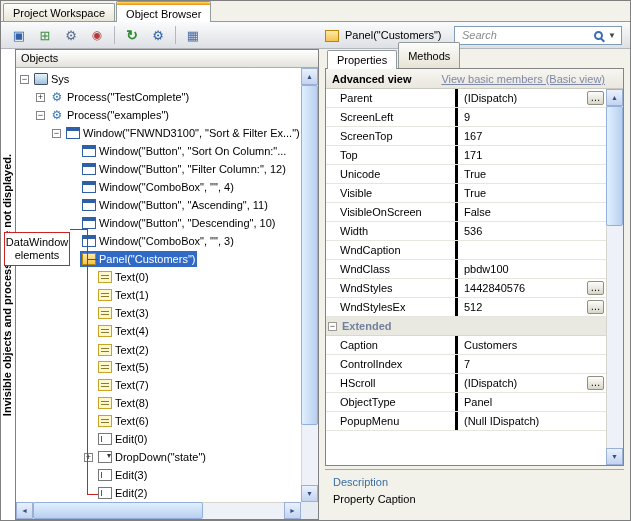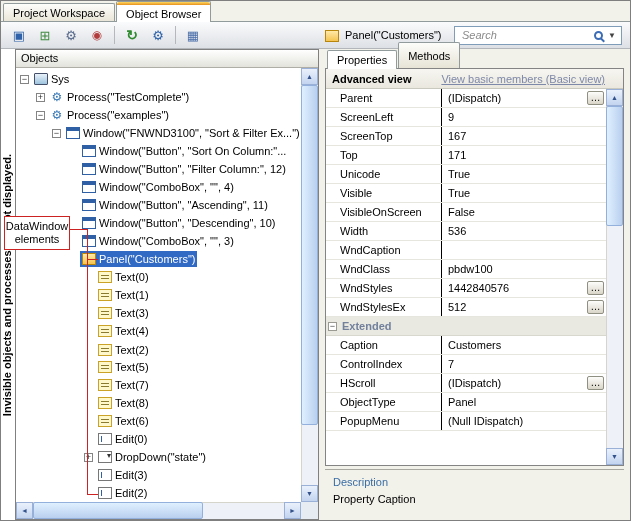--- a/index.html
+++ b/index.html
@@ -78,37 +78,37 @@
   .inspector{flex:1;display:flex;flex-direction:column;min-width:0;padding:0 6px 4px 6px;background:#f2f1ea;}
   .itabs{display:flex;align-items:flex-end;height:19px;padding-left:2px;}
   .itab{height:26px;padding:0 9px;display:flex;align-items:center;border:1px solid #919b9c;border-bottom:none;background:linear-gradient(#fcfcfa,#e7e4d6);border-radius:2px 2px 0 0;margin-right:1px;}
   .itab.active{background:#fff;height:19px;margin-bottom:-1px;position:relative;z-index:3;}
   .ibox{position:relative;border:1px solid #848484;background:#fff;height:398px;z-index:1;}
   .iview{height:20px;display:flex;align-items:center;padding:0 6px;background:linear-gradient(#f7f6f1,#e9e7de);border-bottom:1px solid #c9c9c0;}
   .iview-title{font-weight:bold;}
   .iview-link{margin-left:auto;margin-right:12px;color:#7e88a8;text-decoration:underline;white-space:nowrap;}
   .gridwrap{position:absolute;top:20px;left:0;right:17px;bottom:0;overflow:hidden;}
   .grow{position:relative;height:19px;display:flex;align-items:stretch;border-bottom:1px solid #e6e6de;}
-  .gname{width:116px;flex:none;display:flex;align-items:center;padding-left:14px;border-right:1px solid #000000;}
+  .gname{width:132px;flex:none;display:flex;align-items:center;padding-left:14px;border-right:3px solid #000000;}
   .gval{flex:1;display:flex;align-items:center;padding-left:6px;min-width:0;white-space:nowrap;}
   .gbtn{position:absolute;right:2px;top:2px;width:17px;height:14px;background:linear-gradient(#fdfdfb,#d9d5c8);border:1px solid #8f8f82;border-radius:2px;display:flex;align-items:center;justify-content:center;font-size:10px;line-height:1;}
   .gcat{background:#e9e9e2;border-bottom:1px solid #d8d8ce;display:flex;align-items:center;padding-left:2px;gap:5px;}
   .catmin{width:9px;height:9px;border:1px solid #9a9a92;background:#fff;font-size:9px;line-height:7px;text-align:center;color:#444;flex:none;}
   .gcatname{font-weight:bold;color:#72809c;}
   .iscroll{position:absolute;top:20px;right:0;bottom:0;width:17px;background:#eef2f8;border-left:1px solid #d5d5cc;}
   .iscroll .up{top:0;left:-1px;}
   .iscroll .down{bottom:0;left:-1px;}
   .iscroll .vthumb{height:120px;}
   .desc{margin-top:3px;border-top:1px solid #a8a8a0;padding:6px 6px 0 8px;flex:1;}
   .desc-title{color:#3a6ea5;margin-bottom:5px;}
   .desc-text{color:#000;}
 
   
   .ann{position:absolute;z-index:30;pointer-events:none;}
-  .ann-box{left:3px;top:215px;width:66px;height:34px;border:1px solid #cc2222;background:#fff;display:flex;align-items:center;justify-content:center;text-align:center;line-height:1.15;padding:1px;}
+  .ann-box{left:3px;top:231px;width:66px;height:34px;border:1px solid #cc2222;background:#fff;display:flex;align-items:center;justify-content:center;text-align:center;line-height:1.15;padding:1px;}
   .ann-line{background:#cc2222;}
   .ann-l1{left:69px;top:228px;width:17px;height:1px;}
   .ann-lv{left:86px;top:228px;width:1px;height:266px;}
   .ann-lt{left:86px;top:258px;width:11px;height:1px;}
   .ann-lb{left:86px;top:493px;width:11px;height:1px;}
 </style>
 </head>
 <body>
 
 <div class="app">

